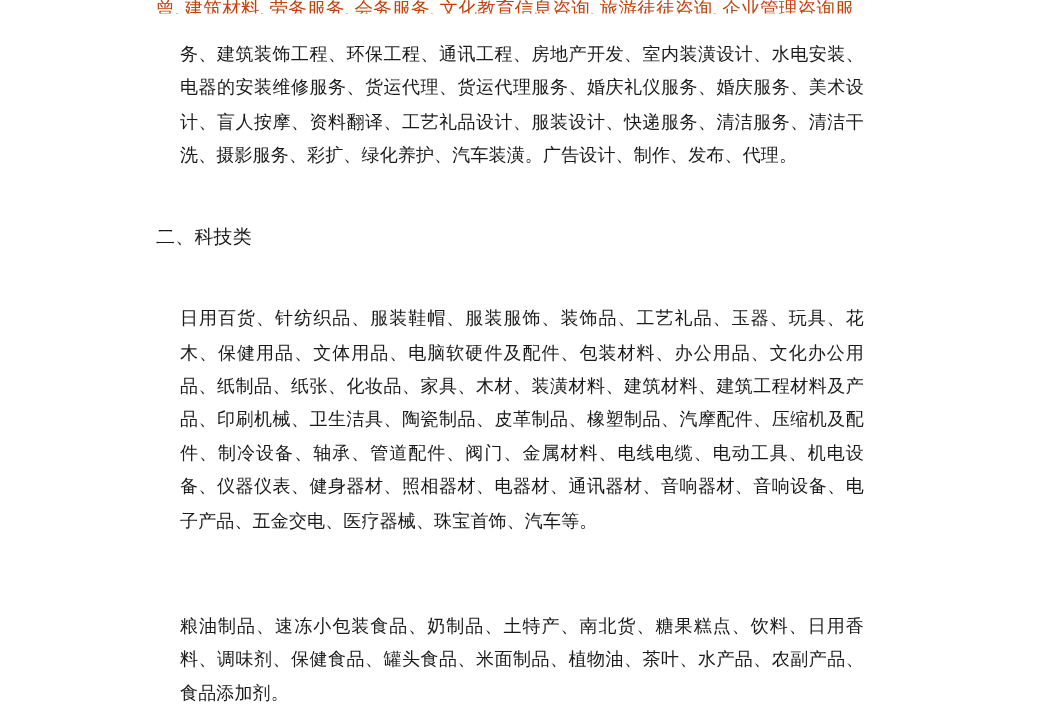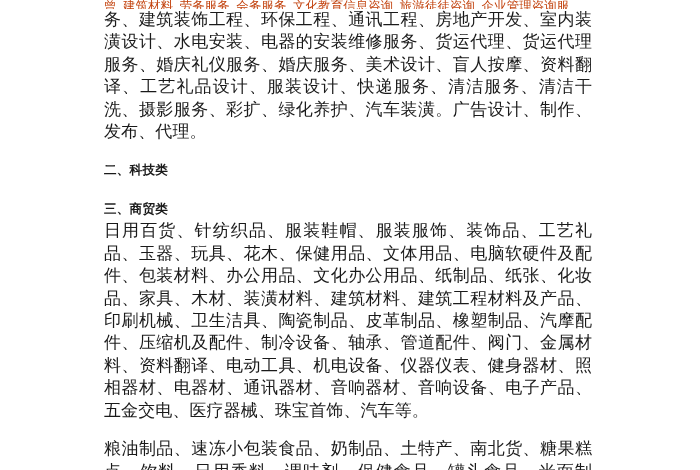--- a/index.html
+++ b/index.html
@@ -32,46 +32,45 @@
     overflow: hidden;
     letter-spacing: 0.15px;
     color: #c2410c;
     white-space: nowrap;
   }
   .section-heading {
     font-size: 12.6px;
     line-height: 22.5px;
     letter-spacing: 0.2px;
     margin: 0;
-    font-weight: bold;
+    font-weight: normal;
   }
   .para {
-    font-size: 17px;
+    font-size: 12px;
     line-height: 22.4px;
     letter-spacing: 0.1px;
     text-align: justify;
     text-justify: inter-ideograph;
-    margin: 0;
+    margin: 16px;
   }
   .gap-md { height: 16px; }
 </style>
 </head>
 <body>
 
 <div class="page">
   <div class="doc-body">
 
     <div class="clipped-line">曾, 建筑材料, 劳务服务, 会务服务, 文化教育信息咨询, 旅游徒徒咨询, 企业管理咨询服</div>
 
     <p class="para">务、建筑装饰工程、环保工程、通讯工程、房地产开发、室内装潢设计、水电安装、电器的安装维修服务、货运代理、货运代理服务、婚庆礼仪服务、婚庆服务、美术设计、盲人按摩、资料翻译、工艺礼品设计、服装设计、快递服务、清洁服务、清洁干洗、摄影服务、彩扩、绿化养护、汽车装潢。广告设计、制作、发布、代理。</p>
 
     <div class="gap-md"></div>
     <p class="section-heading">二、科技类</p>
 
     <div class="gap-md"></div>
-    <p class="section-heading">三、商贸类</p>
-    <p class="para">日用百货、针纺织品、服装鞋帽、服装服饰、装饰品、工艺礼品、玉器、玩具、花木、保健用品、文体用品、电脑软硬件及配件、包装材料、办公用品、文化办公用品、纸制品、纸张、化妆品、家具、木材、装潢材料、建筑材料、建筑工程材料及产品、印刷机械、卫生洁具、陶瓷制品、皮革制品、橡塑制品、汽摩配件、压缩机及配件、制冷设备、轴承、管道配件、阀门、金属材料、资料翻译、电动工具、机电设备、仪器仪表、健身器材、照相器材、电器材、通讯器材、音响器材、音响设备、电子产品、五金交电、医疗器械、珠宝首饰、汽车等。</p>
+    <p class="para">日用百货、针纺织品、服装鞋帽、服装服饰、装饰品、工艺礼品、玉器、玩具、花木、保健用品、文体用品、电脑软硬件及配件、包装材料、办公用品、文化办公用品、纸制品、纸张、化妆品、家具、木材、装潢材料、建筑材料、建筑工程材料及产品、印刷机械、卫生洁具、陶瓷制品、皮革制品、橡塑制品、汽摩配件、压缩机及配件、制冷设备、轴承、管道配件、阀门、金属材料、电线电缆、电动工具、机电设备、仪器仪表、健身器材、照相器材、电器材、通讯器材、音响器材、音响设备、电子产品、五金交电、医疗器械、珠宝首饰、汽车等。</p>
 
     <div class="gap-md"></div>
     <p class="para">粮油制品、速冻小包装食品、奶制品、土特产、南北货、糖果糕点、饮料、日用香料、调味剂、保健食品、罐头食品、米面制品、植物油、茶叶、水产品、农副产品、食品添加剂。</p>
 
   </div>
 </div>
 
 </body></html>

